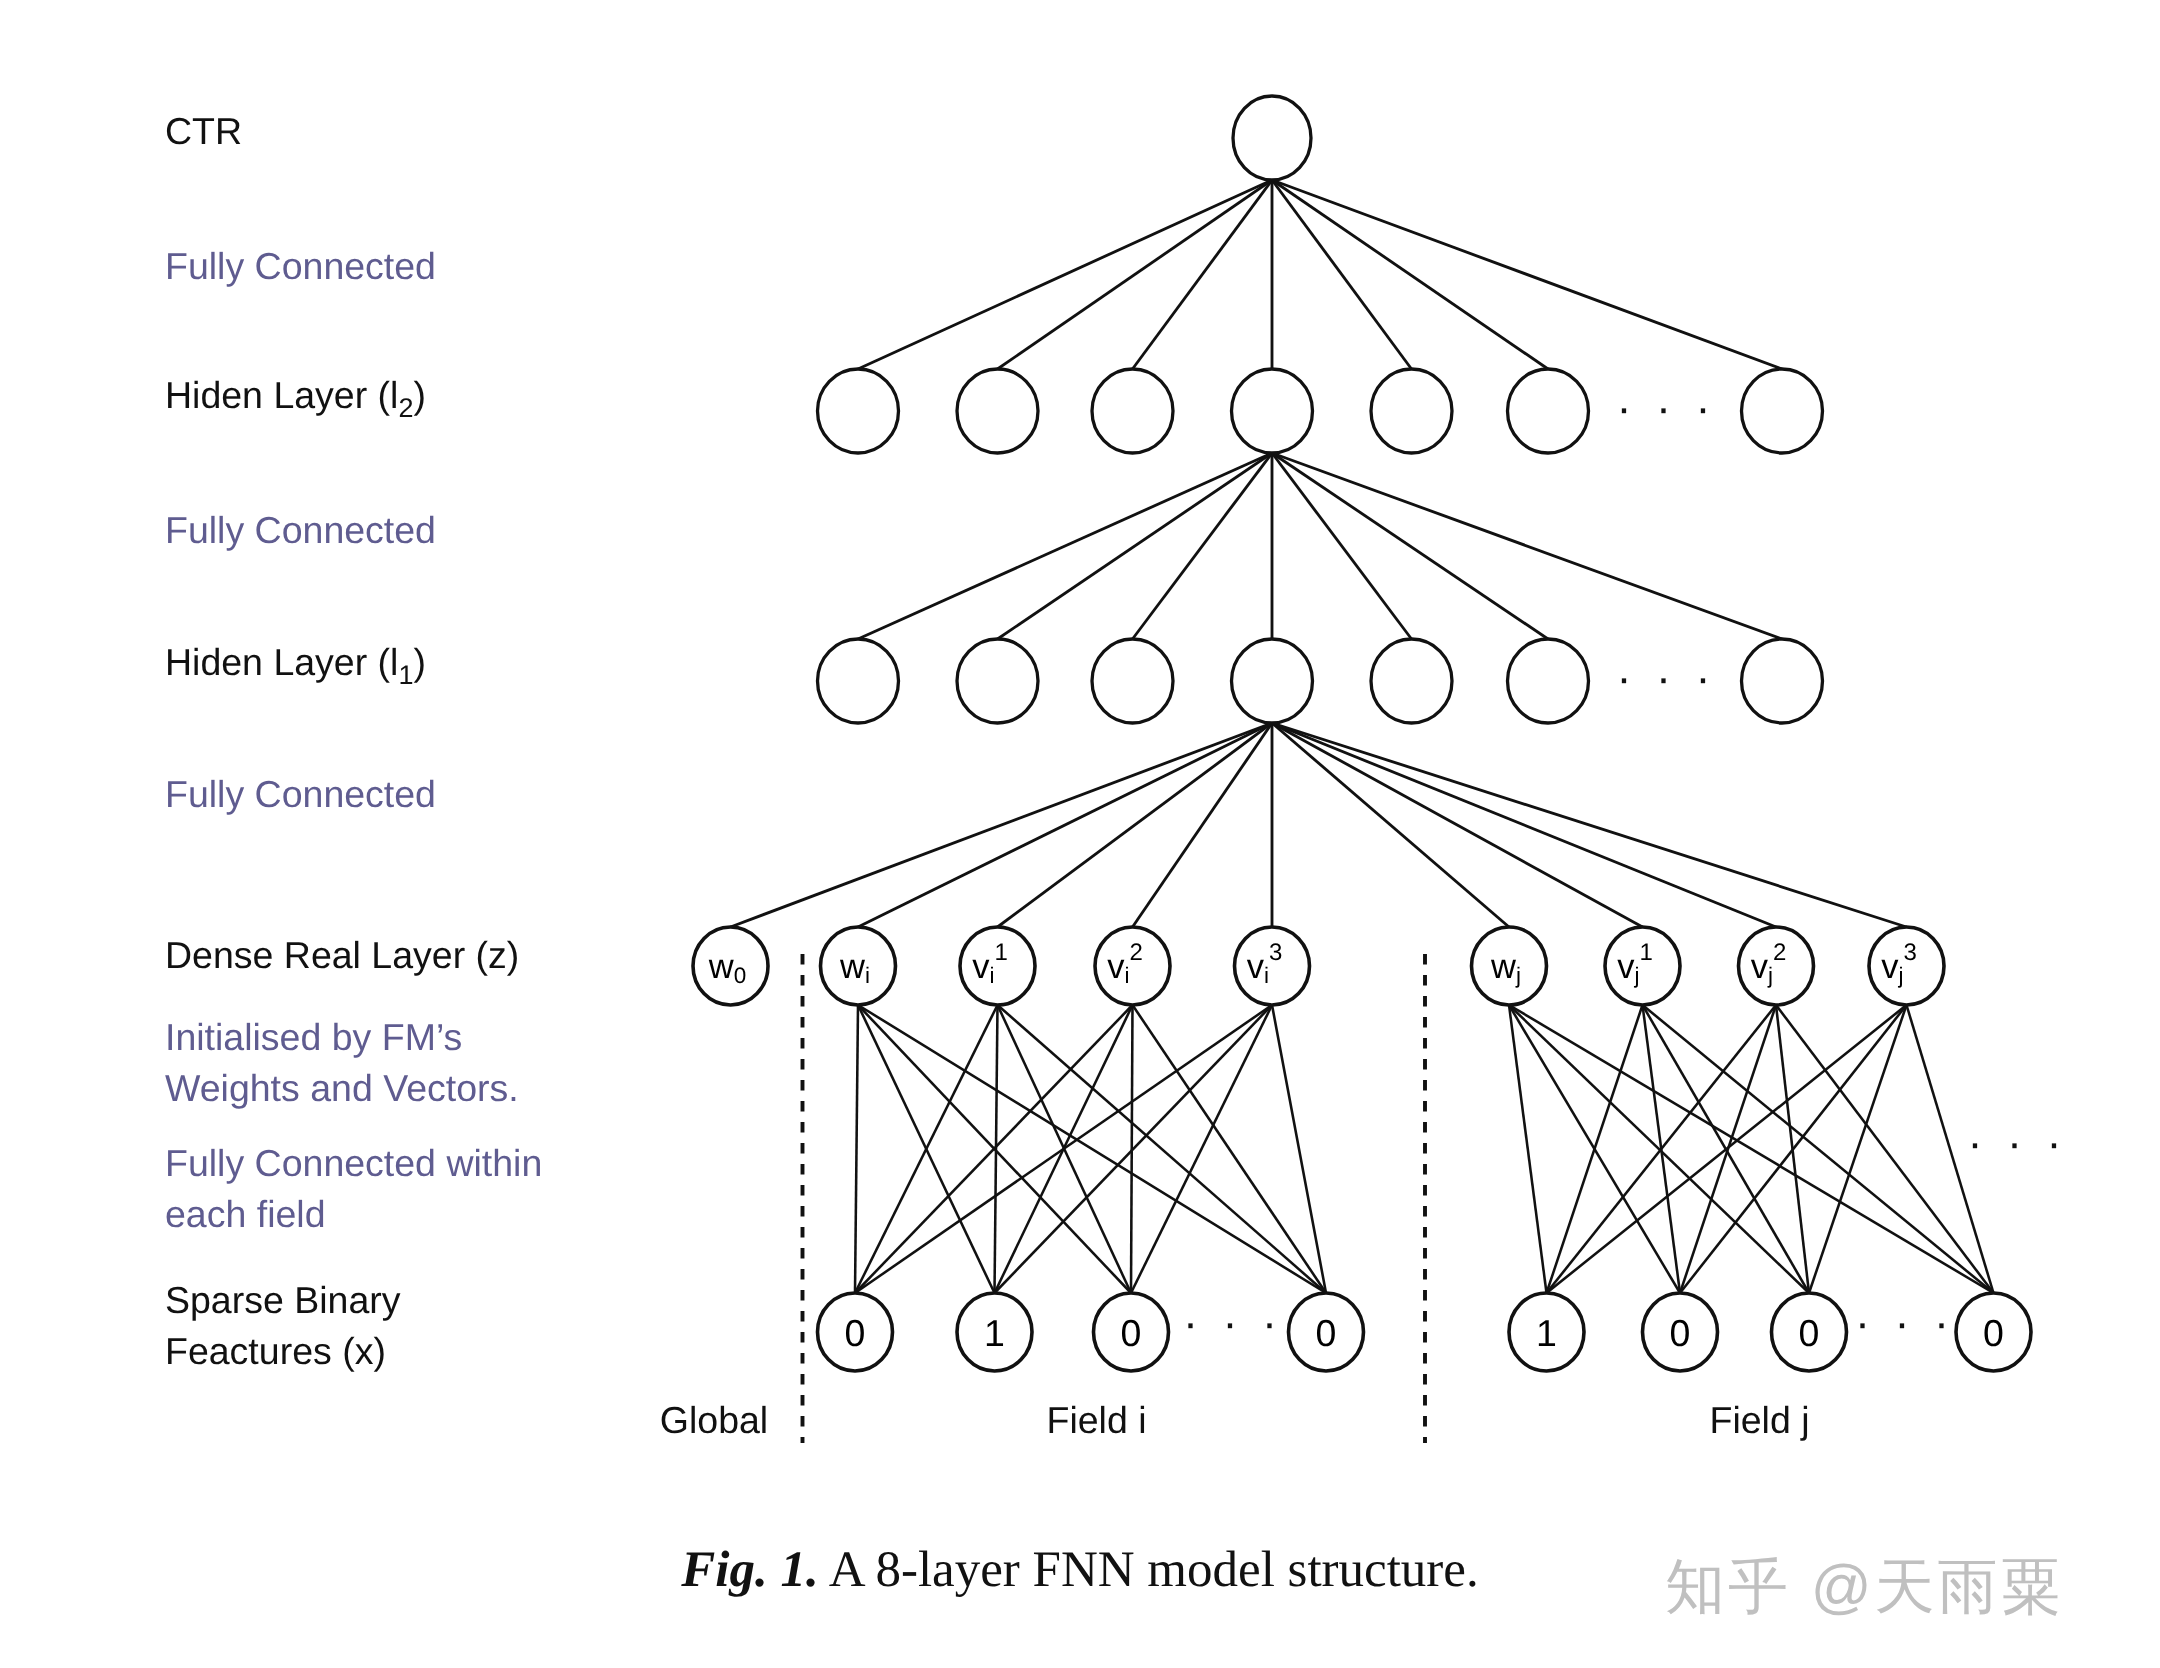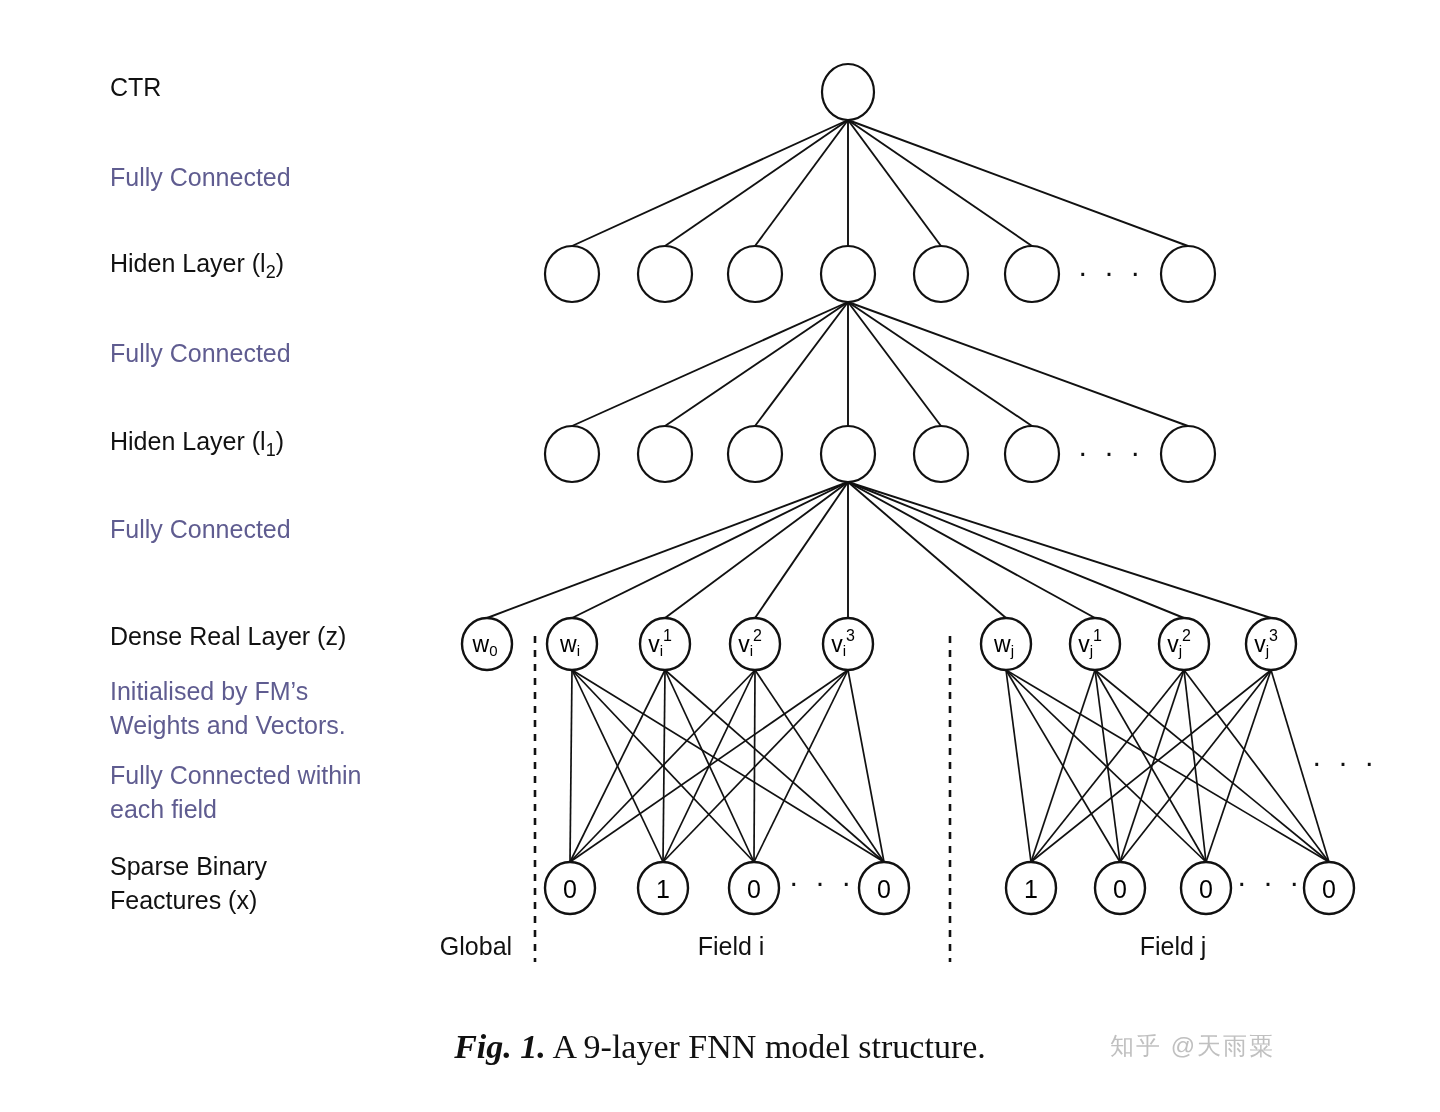--- a/index.html
+++ b/index.html
@@ -110,21 +110,21 @@
   }
   .caption-prefix {
     font-weight: bold;
     font-style: italic;
   }
   .watermark {
     position: absolute;
     left: 1110px;
     top: 1030px;
     font-family: "Liberation Sans", sans-serif;
-    font-size: 24px;
+    font-size: 40px;
     color: #c0c0c0;
     letter-spacing: 2px;
     white-space: nowrap;
   }
 </style>
 </head>
 <body>
 
 <div id="figure-root">
 
@@ -265,18 +265,18 @@
         <text x="1111" y="282" class="ellipsis">· · ·</text>
         <text x="1111" y="462" class="ellipsis">· · ·</text>
         <text x="822" y="892" class="ellipsis">· · ·</text>
         <text x="1270" y="892" class="ellipsis">· · ·</text>
         <text x="1345" y="772" class="ellipsis">· · ·</text>
       </g>
   </svg>
 
   <div class="caption">
     <span class="caption-prefix">Fig. 1.</span>
-    <span>A 9-layer FNN model structure.</span>
+    <span>A 8-layer FNN model structure.</span>
   </div>
 
   <div class="watermark">知乎 @天雨粟</div>
 
 </div>
 
 </body></html>

